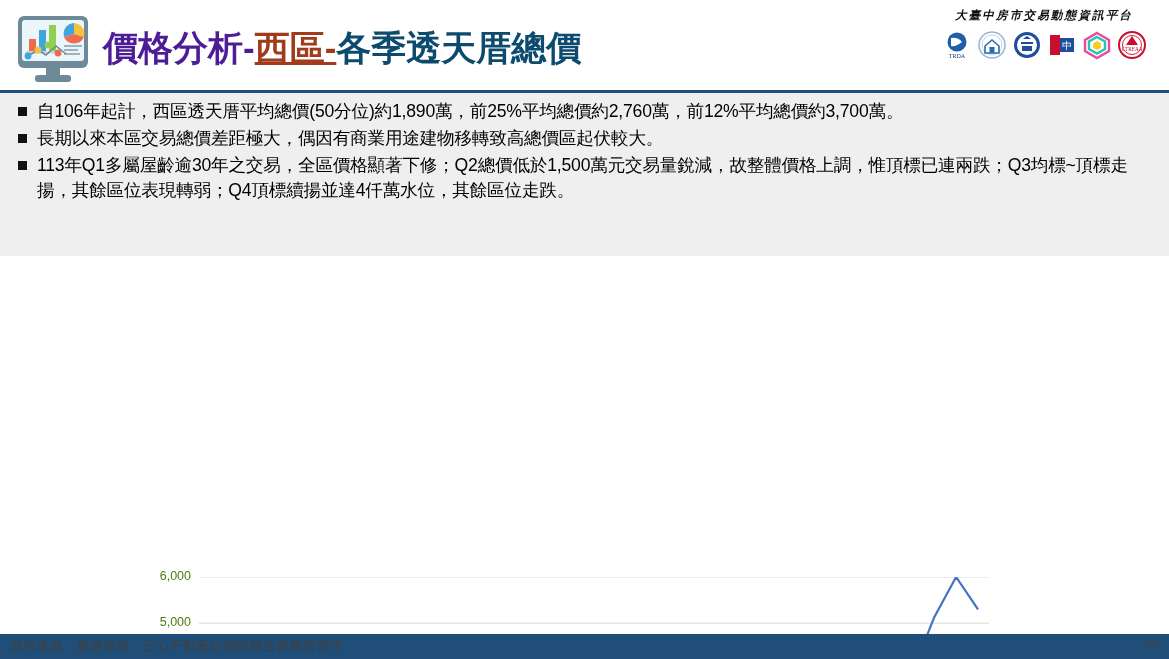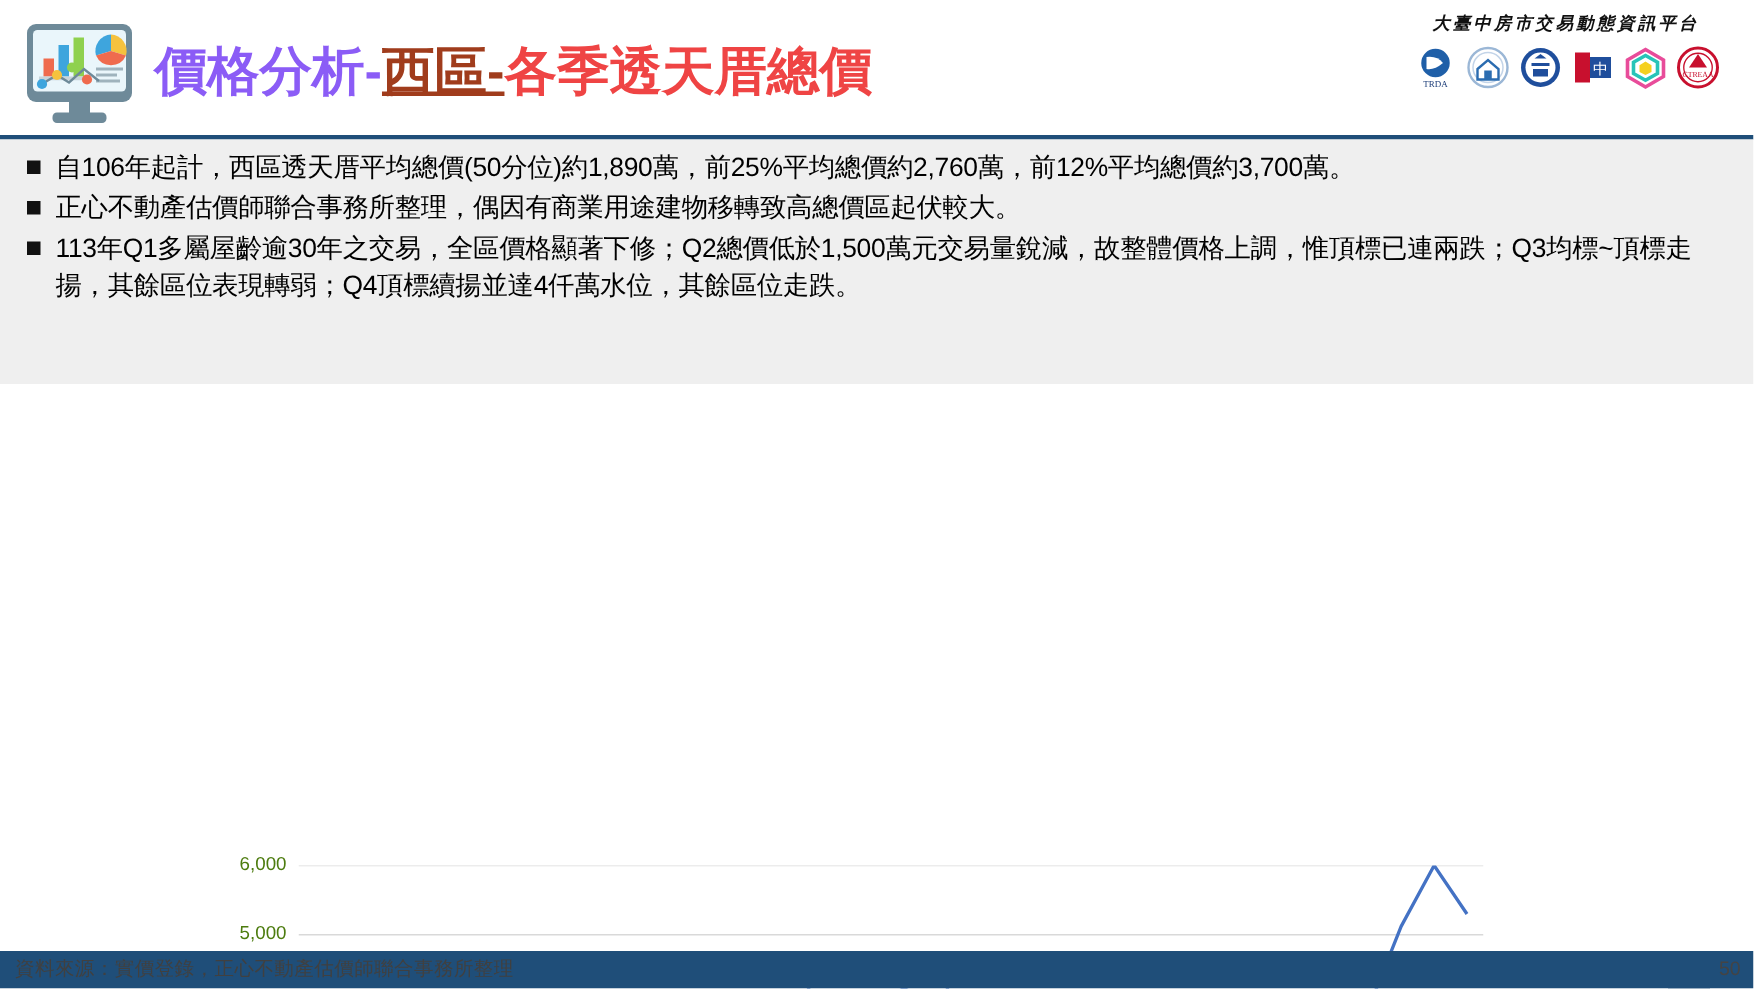--- a/index.html
+++ b/index.html
@@ -8,23 +8,23 @@
     background:#ffffff;
     font-family:"Liberation Sans","DejaVu Sans",sans-serif;
     overflow:hidden;position:relative;
   }
   
   #header{position:absolute;left:0;top:0;width:1169px;height:92px;background:#ffffff;}
   #header-rule{position:absolute;left:0;top:90px;width:1169px;height:3px;background:#1f4e79;}
   #logo-icon{position:absolute;left:12px;top:12px;width:82px;height:76px;}
   #title-block{position:absolute;left:103px;top:20px;height:56px;white-space:nowrap;}
   .ttl{font-size:35px;font-weight:bold;letter-spacing:0px;line-height:56px;}
-  .ttl-blue{color:#8b5cf6;}
+  .ttl-blue{color:#4c1d95;}
   .ttl-red{color:#a03c1c;text-decoration:underline;}
-  .ttl-green{color:#ef4444;}
+  .ttl-green{color:#0c4a6e;}
   #platform-wrap{position:absolute;right:10px;top:8px;width:230px;text-align:center;}
   #platform-title{font-size:11.5px;color:#111;letter-spacing:2.2px;font-weight:bold;white-space:nowrap;font-style:italic;}
   #logo-row{margin-top:6px;display:flex;justify-content:center;align-items:center;gap:3px;}
   .orglogo{width:32px;height:32px;display:flex;align-items:center;justify-content:center;}
   
   #bullets{position:absolute;left:0;top:93px;width:1169px;height:163px;background:#efefef;padding:6px 0 0 0;box-sizing:border-box;}
   .bullet{display:flex;align-items:flex-start;margin:0 0 2px 0;padding:0 12px 0 18px;}
   .bsq{width:9px;height:9px;background:#111;flex:0 0 9px;margin-top:8px;margin-right:10px;}
   .btext{font-size:17.6px;color:#000;line-height:25px;letter-spacing:-0.2px;}
   
@@ -126,21 +126,21 @@
   <div id="header-rule"></div>
 </div>
 
 <div id="bullets">
   <div class="bullet">
     <span class="bsq"></span>
     <span class="btext">自106年起計，西區透天厝平均總價(50分位)約1,890萬，前25%平均總價約2,760萬，前12%平均總價約3,700萬。</span>
   </div>
   <div class="bullet">
     <span class="bsq"></span>
-    <span class="btext">正心不動產估價師聯合事務所整理，偶因有商業用途建物移轉致高總價區起伏較大。</span>
+    <span class="btext">長期以來本區交易總價差距極大，偶因有商業用途建物移轉致高總價區起伏較大。</span>
   </div>
   <div class="bullet">
     <span class="bsq"></span>
     <span class="btext">113年Q1多屬屋齡逾30年之交易，全區價格顯著下修；Q2總價低於1,500萬元交易量銳減，故整體價格上調，惟頂標已連兩跌；Q3均標~頂標走揚，其餘區位表現轉弱；Q4頂標續揚並達4仟萬水位，其餘區位走跌。</span>
   </div>
 </div>
 
 <div id="chart-area">
 
   <div id="yticks">

